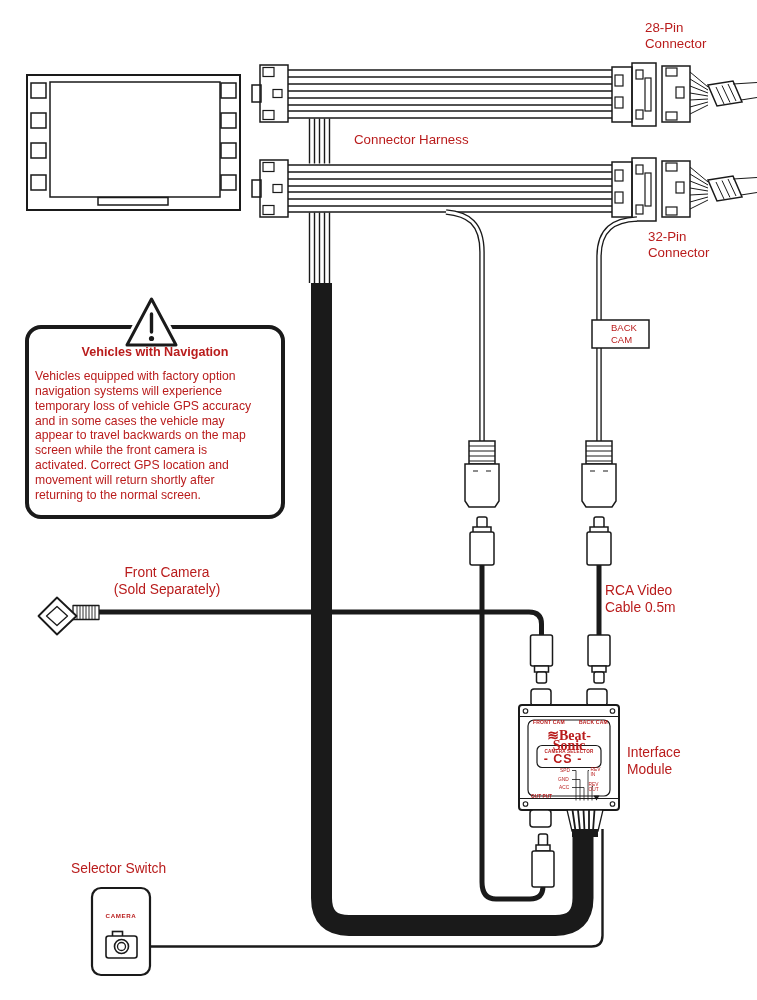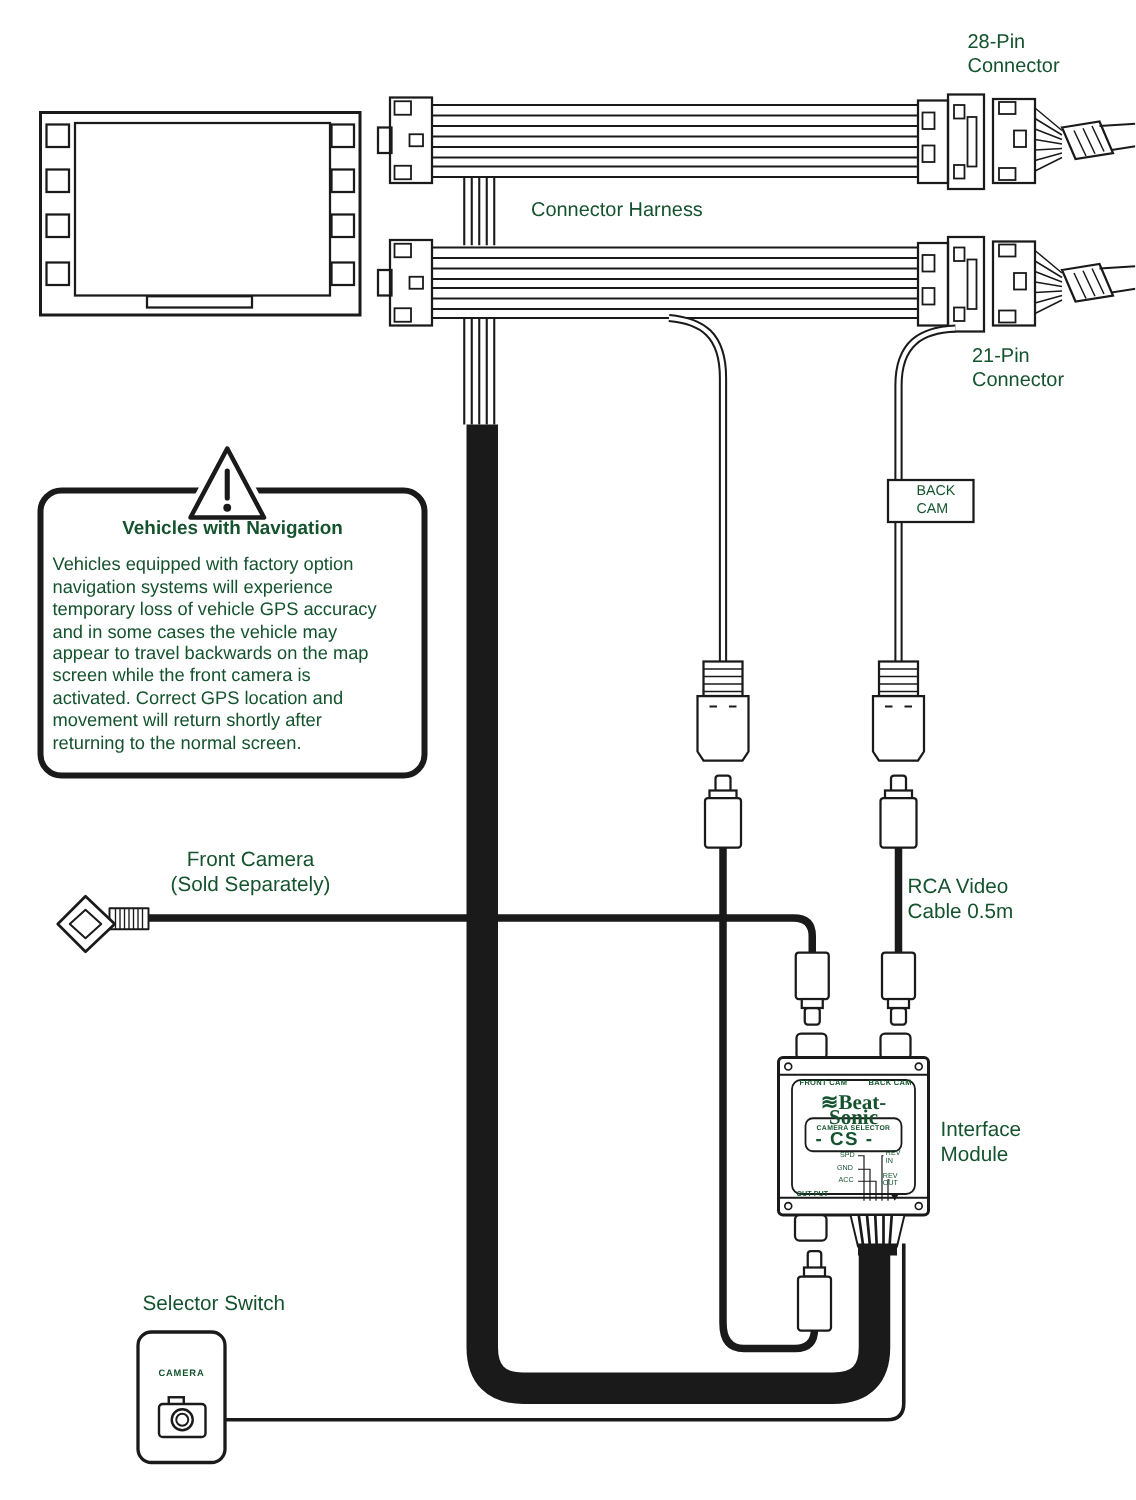--- a/index.html
+++ b/index.html
@@ -1,19 +1,19 @@
 <!DOCTYPE html>
 <html><head>
 <meta charset="utf-8">
 <style>
   html,body{margin:0;padding:0;background:#fff;}
   #page{position:relative;width:757px;height:1000px;background:#fff;overflow:hidden;
         font-family:"Liberation Sans",sans-serif;color:#1a1a1a;}
   #art{position:absolute;left:0;top:0;}
-  .lbl{position:absolute;white-space:pre-line;color:#14532d;}
+  .lbl{position:absolute;white-space:pre-line;color:#b91c1c;}
   .c{text-align:center;}
   .s13{font-size:13.3px;line-height:16.3px;}
   .s14{font-size:13.8px;line-height:17px;}
   .bold{font-weight:bold;}
   .warn-title{font-size:12.6px;font-weight:bold;}
   .warn-body{font-size:12.2px;line-height:14.85px;}
   .tag{font-size:9.5px;line-height:11.5px;}
   .t5{font-size:5px;line-height:5px;font-weight:bold;letter-spacing:.2px;}
   .t48{font-size:4.8px;line-height:5px;}
   .brand{font-family:"Liberation Serif",serif;font-size:14px;line-height:10px;font-weight:bold;}
@@ -211,21 +211,21 @@
   </g>
 </svg>
 
 
 
 <div class="lbl s13" style="left:645px;top:20px;">28-Pin
 Connector</div>
 
 <div class="lbl s13" style="left:354px;top:132px;">Connector Harness</div>
 
-<div class="lbl s13" style="left:648px;top:229px;">21-Pin
+<div class="lbl s13" style="left:648px;top:229px;">32-Pin
 Connector</div>
 
 <div class="lbl tag" style="left:611px;top:322px;">BACK
 CAM</div>
 
 <div class="lbl warn-title c" style="left:27px;top:345px;width:256px;">Vehicles with Navigation</div>
 
 <div class="lbl warn-body" style="left:35px;top:369px;">Vehicles equipped with factory option
 navigation systems will experience
 temporary loss of vehicle GPS accuracy
@@ -238,21 +238,21 @@
 
 <div class="lbl s14 c" style="left:97px;top:564px;width:140px;">Front Camera
 (Sold Separately)</div>
 
 <div class="lbl s14" style="left:605px;top:582px;">RCA Video
 Cable 0.5m</div>
 
 <div class="lbl s14" style="left:627px;top:744px;">Interface
 Module</div>
 
-<div class="lbl s14" style="left:71px;top:860px;margin-left:24px;">Selector Switch</div>
+<div class="lbl s14" style="left:71px;top:860px;">Selector Switch</div>
 
 <div class="lbl t5" style="left:533px;top:720px;">FRONT CAM</div>
 <div class="lbl t5" style="left:579px;top:720px;">BACK CAM</div>
 
 <div class="lbl brand c" style="left:533px;top:731px;width:72px;"><span>≋</span><span>Beat-Sonic</span></div>
 
 <div class="lbl cs-sel c" style="left:537px;top:748.5px;width:64px;">CAMERA SELECTOR</div>
 <div class="lbl cs-big c" style="left:537px;top:753px;width:52px;">- CS -</div>
 
 <div class="lbl t48" style="left:560px;top:768px;">SPD</div>

